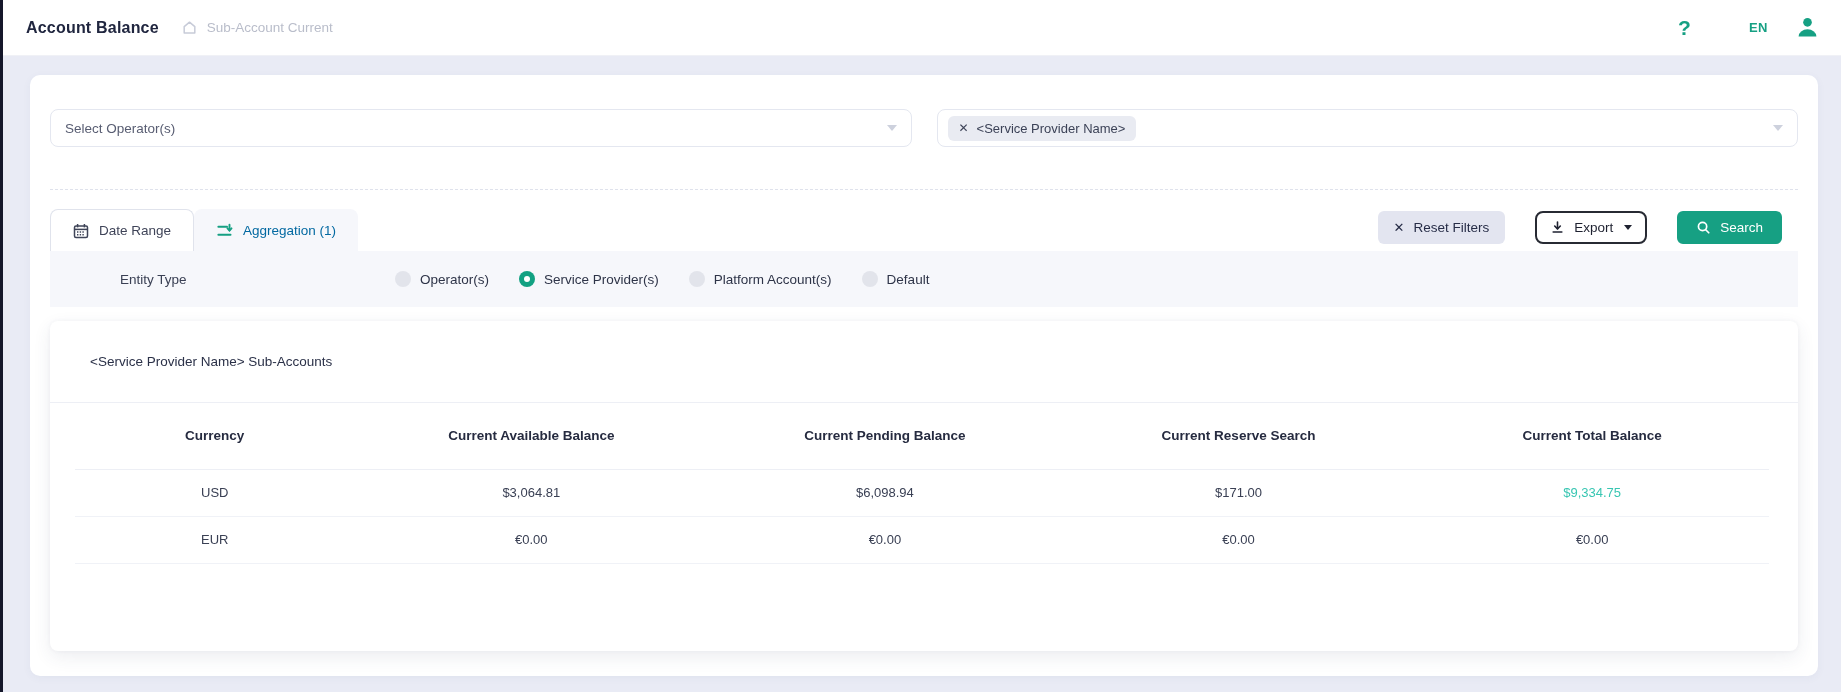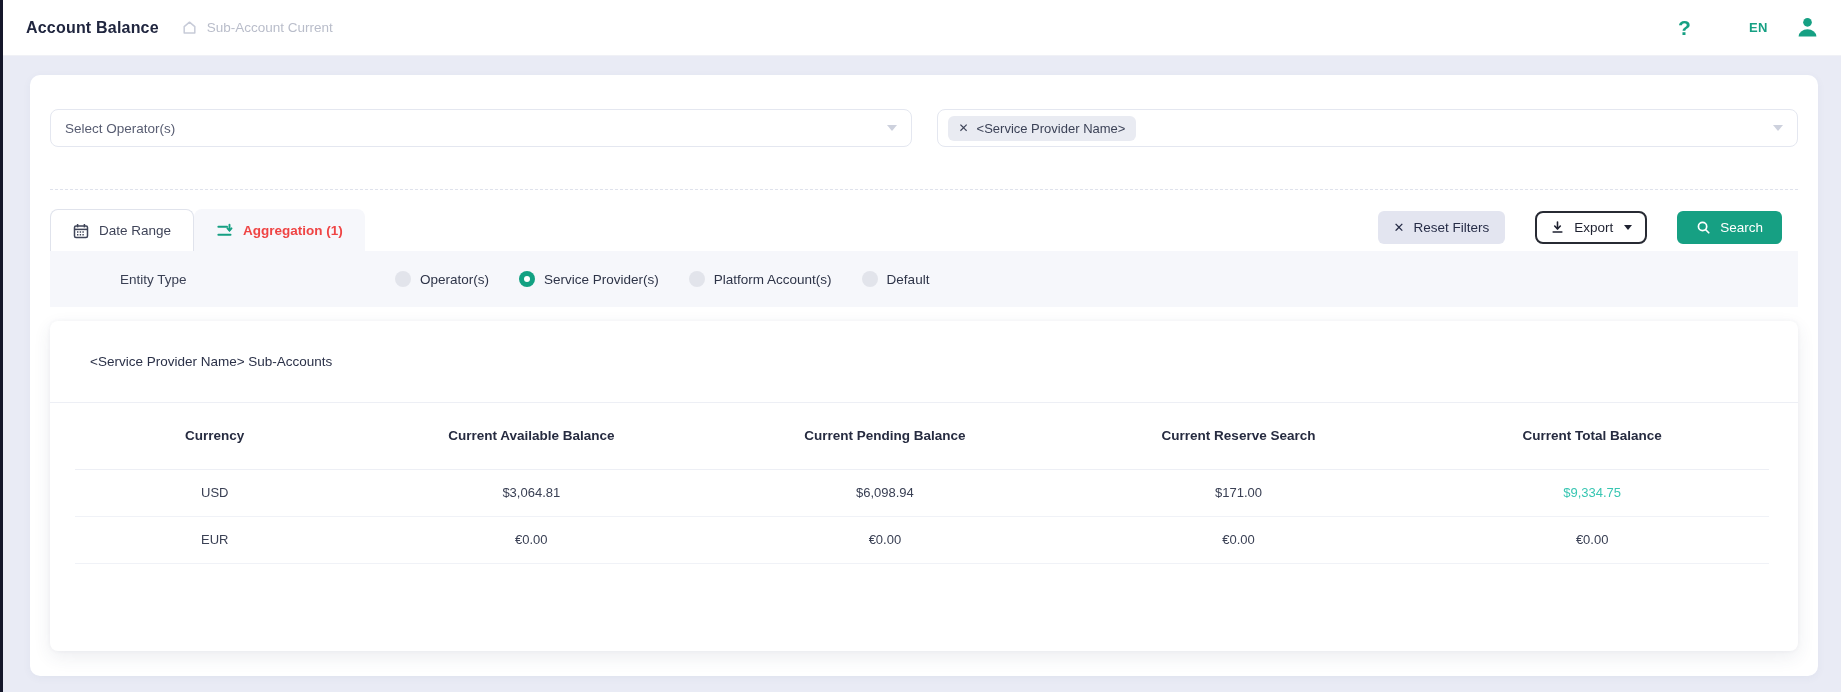--- a/index.html
+++ b/index.html
@@ -50,21 +50,21 @@
 
   .dashed-sep { margin-top:42px; border-top:1px dashed #dfe2ec; }
 
   
   .tabs-row { margin-top:19px; display:flex; }
   .tab {
     height:42px; display:flex; align-items:center; gap:10px; padding:0 22px;
     font-size:13.5px; border-radius:8px 8px 0 0; cursor:pointer; white-space:nowrap;
   }
   .tab-date { background:#fff; border:1px solid #e0e3ec; border-bottom:none; color:#3f4458; }
-  .tab-agg  { background:#f6f7fb; color:#ef4444; font-weight:700; }
+  .tab-agg  { background:#f6f7fb; color:#0369a1; font-weight:400; }
 
   .actions { margin-left:auto; display:flex; align-items:center; gap:30px; padding:0 16px 6px 0; }
   .btn { display:flex; align-items:center; gap:9px; font-size:13.5px; cursor:pointer;
          font-family:"Liberation Sans", sans-serif; }
   .btn-reset { background:#e3e5f0; color:#272d47; border:none; border-radius:6px; padding:9px 16px; }
   .btn-reset .x { font-size:13px; line-height:1; }
   .btn-export { background:#fff; border:2px solid #272a33; border-radius:8px; padding:7px 13px; color:#1e2130; font-weight:500; }
   .caret { width:0; height:0; border-left:4px solid transparent; border-right:4px solid transparent;
            border-top:5px solid #1e2130; margin-left:2px; }
   .btn-search { background:#16a083; color:#fff; border:none; border-radius:6px; padding:9px 19px; }

